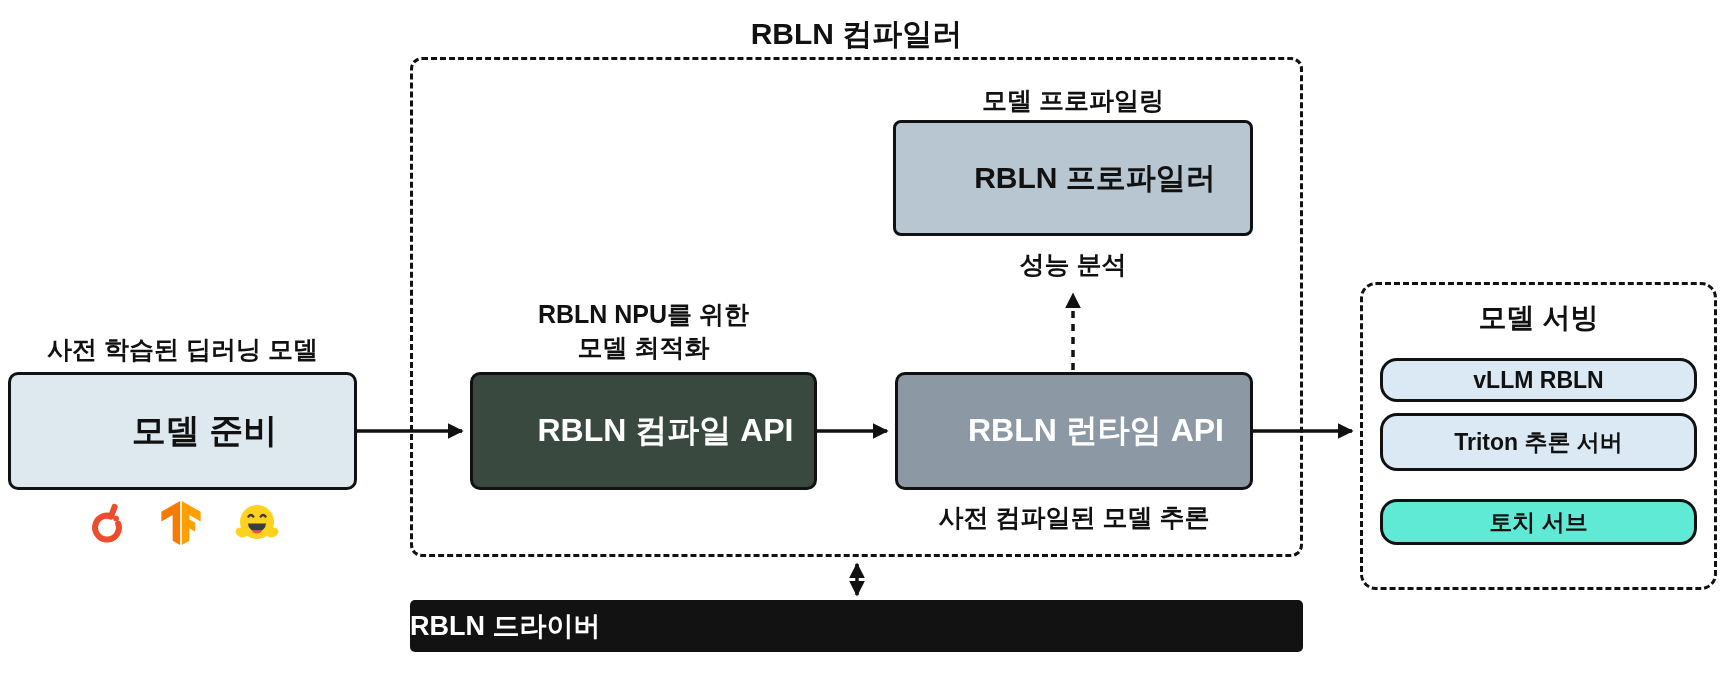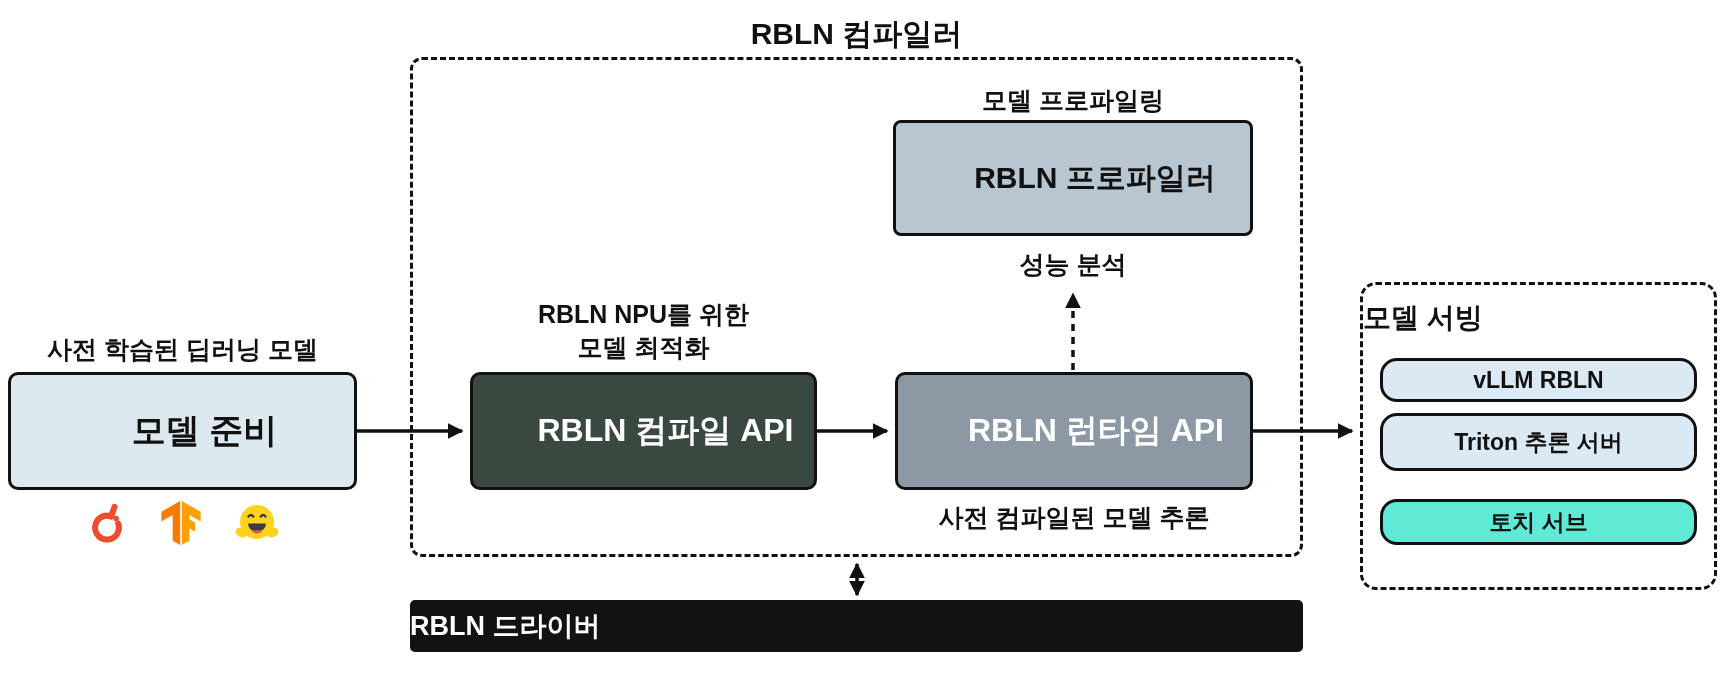--- a/index.html
+++ b/index.html
@@ -51,21 +51,21 @@
   
   .prepare-box   { left: 8px;   top: 372px; width: 349px; height: 118px; background: #DEE9EF; font-size: 34px; }
   .compile-box   { left: 470px; top: 372px; width: 347px; height: 118px; background: #39493F; color: #fff; font-size: 32px; }
   .runtime-box   { left: 895px; top: 372px; width: 358px; height: 118px; background: #8C99A4; color: #fff; font-size: 32px; }
   .profiler-box  { left: 893px; top: 120px; width: 360px; height: 116px; background: #B8C6D1; font-size: 30px; border-radius: 8px; }
   .compiler-group { left: 410px; top: 57px; width: 893px; height: 500px; }
   .serving-group  { left: 1360px; top: 282px; width: 357px; height: 308px; border-radius: 16px; }
   .serv-title {
     position: absolute;
     left: 0; top: 14px; width: 100%;
-    text-align: left;
+    text-align: center;
     font-size: 28px;
     font-weight: 800;
   }
   .serv-item {
     position: absolute;
     left: 17px; right: 17px;
     display: flex;
     align-items: center;
     justify-content: center;
     border: 3px solid #111;

